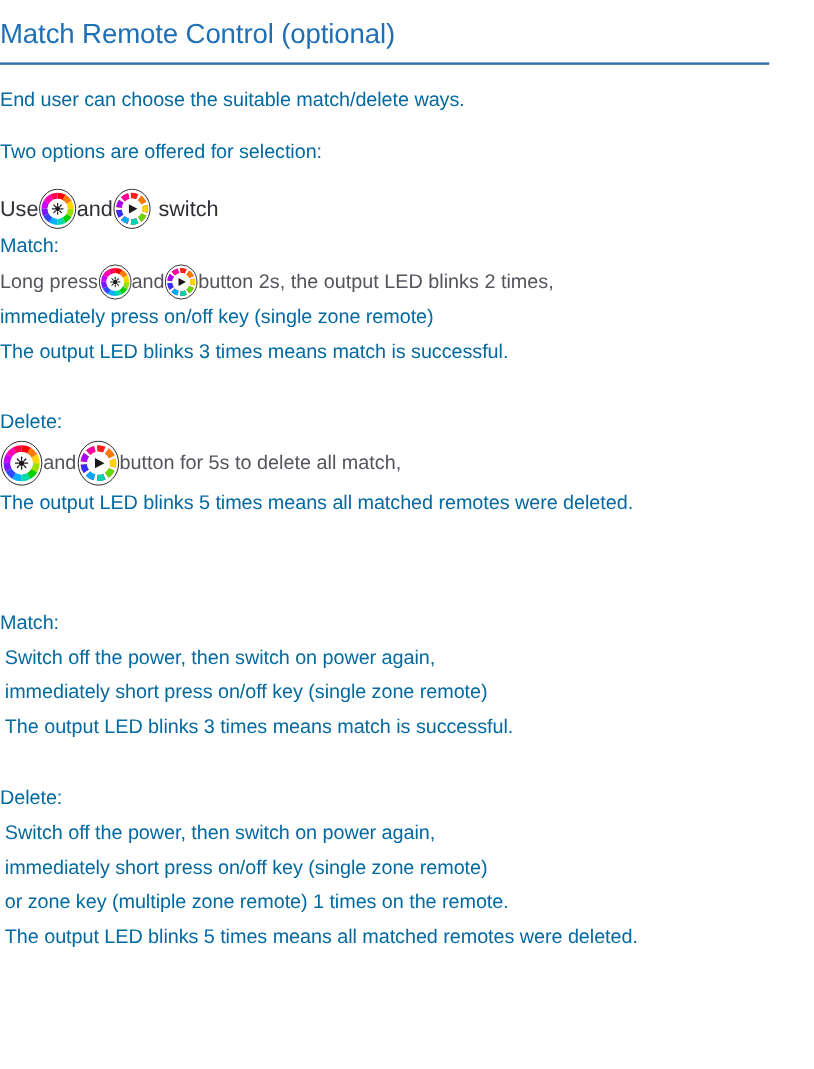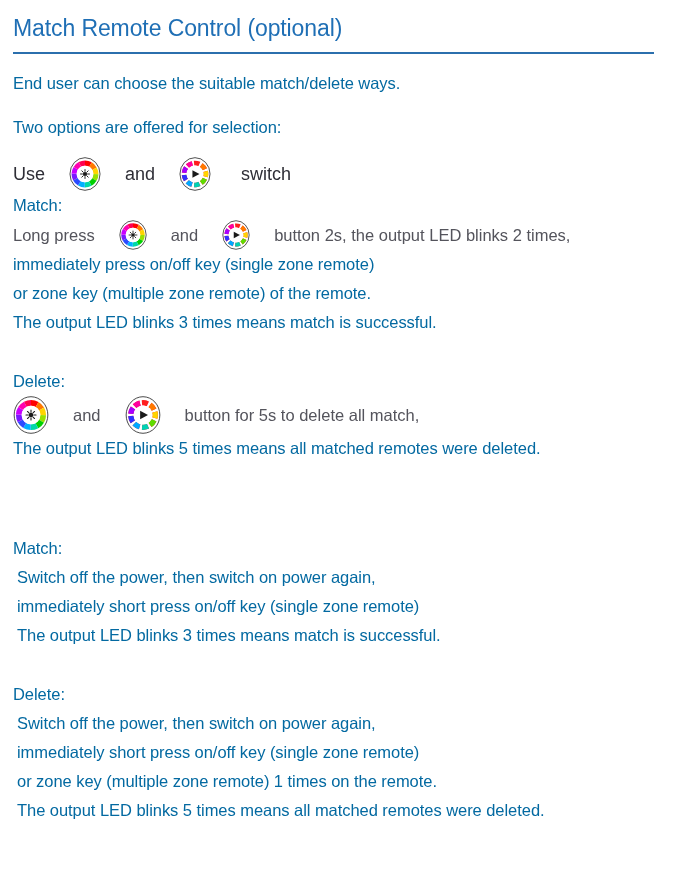--- a/index.html
+++ b/index.html
@@ -12,21 +12,21 @@
     height: 891px;
     overflow: hidden;
     font-family: "Liberation Sans", "DejaVu Sans", sans-serif;
     -webkit-font-smoothing: antialiased;
   }
   .page {
     position: relative;
     width: 678px;
     height: 891px;
     box-sizing: border-box;
-    padding: 0 13px;
+    padding: 0 0;
   }
 
   
   .doc-heading {
     color: #1f6fb5;
     font-size: 23px;
     font-weight: 400;
     letter-spacing: -0.1px;
     margin: 0;
     padding-top: 13px;
@@ -57,21 +57,20 @@
   .block-gap { height: 30px; }
 
   .emph-line {
     color: #2e2e36;
     font-size: 18px;
     line-height: 32px;
     font-weight: 400;
     white-space: nowrap;
     display: flex;
     align-items: center;
-    gap: 24px;
   }
   .sub-heading {
     color: #26262e;
     font-size: 16.5px;
     font-weight: 700;
     line-height: 26px;
     letter-spacing: -0.1px;
     white-space: nowrap;
   }
 
@@ -217,23 +216,20 @@
         </g>
       </svg>
     </span>
     <span class="txt">button 2s, the output LED blinks 2 times,</span>
   </div>
 
   <div class="body-line">
     <span class="txt">immediately press on/off key (single zone remote)</span>
   </div>
   <div class="body-line">
-    <span class="txt">or zone key (multiple zone remote) of the remote.</span>
-  </div>
-  <div class="body-line">
     <span class="txt">The output LED blinks 3 times means match is successful.</span>
   </div>
 
   <div class="block-gap"></div>
 
   <div class="body-line">
     <span class="txt">Delete:</span>
   </div>
 
   <div class="emph-line" style="font-size:16.5px;color:#54545c;line-height:29px">

